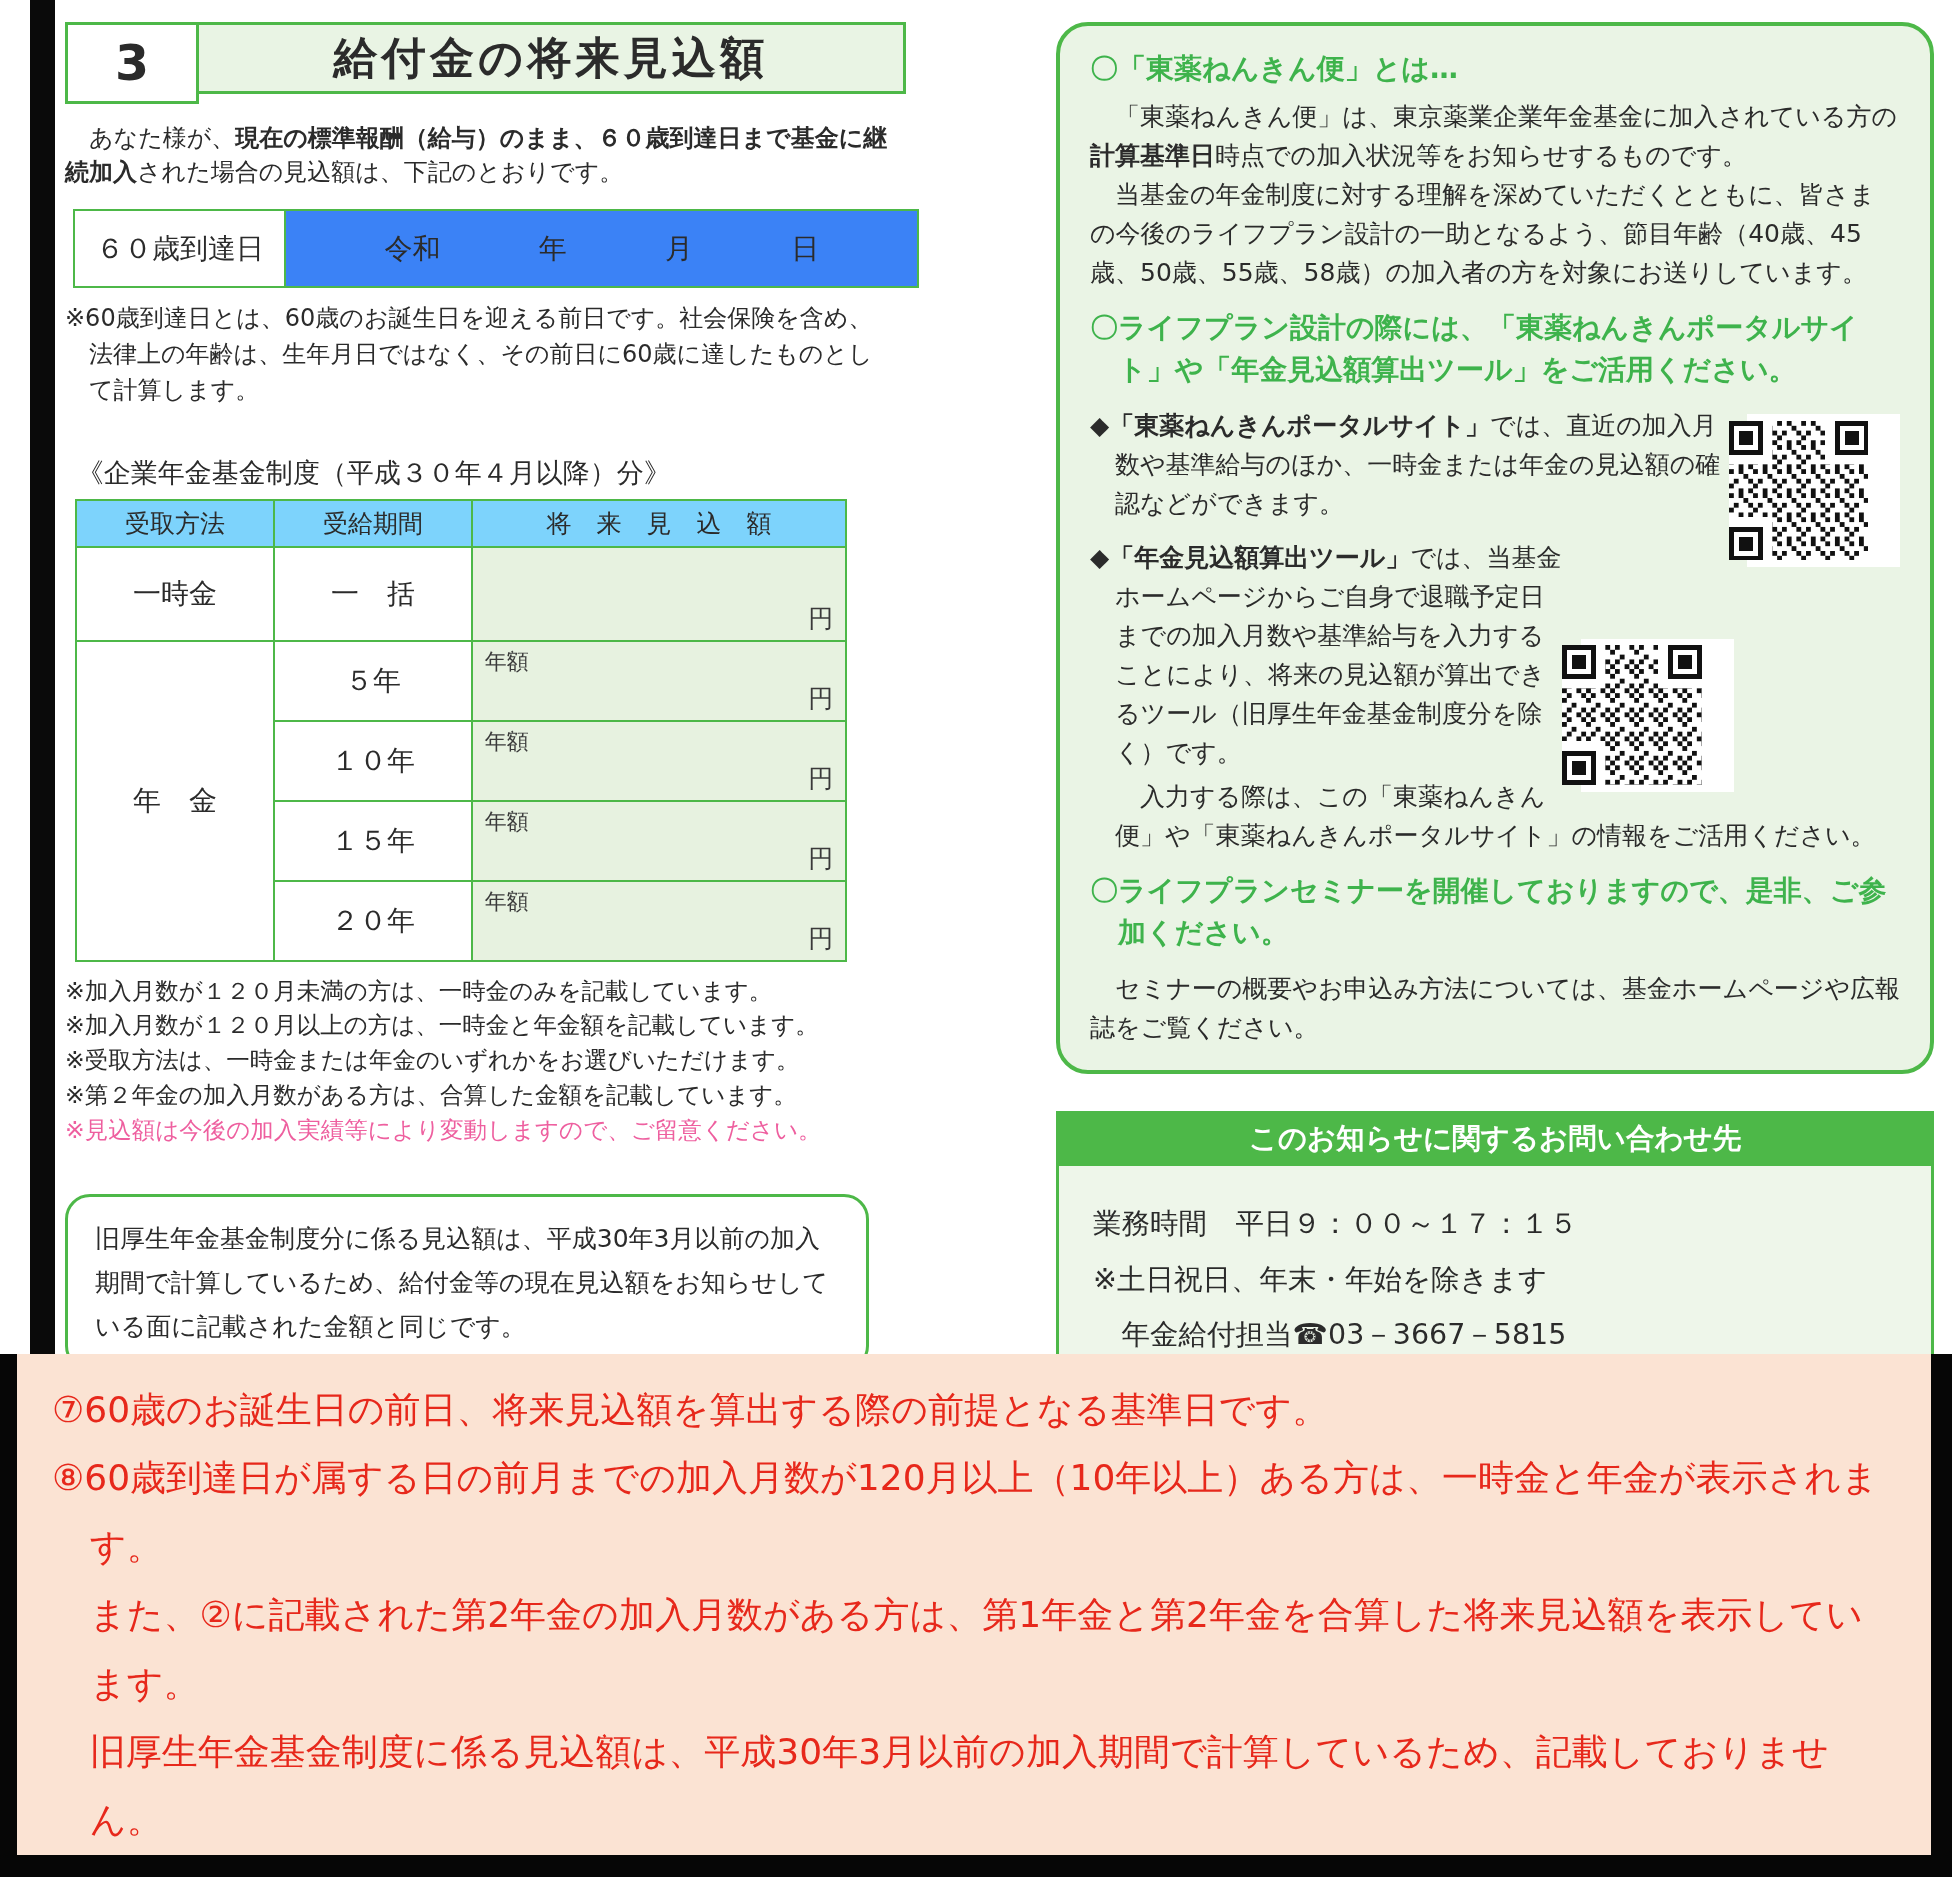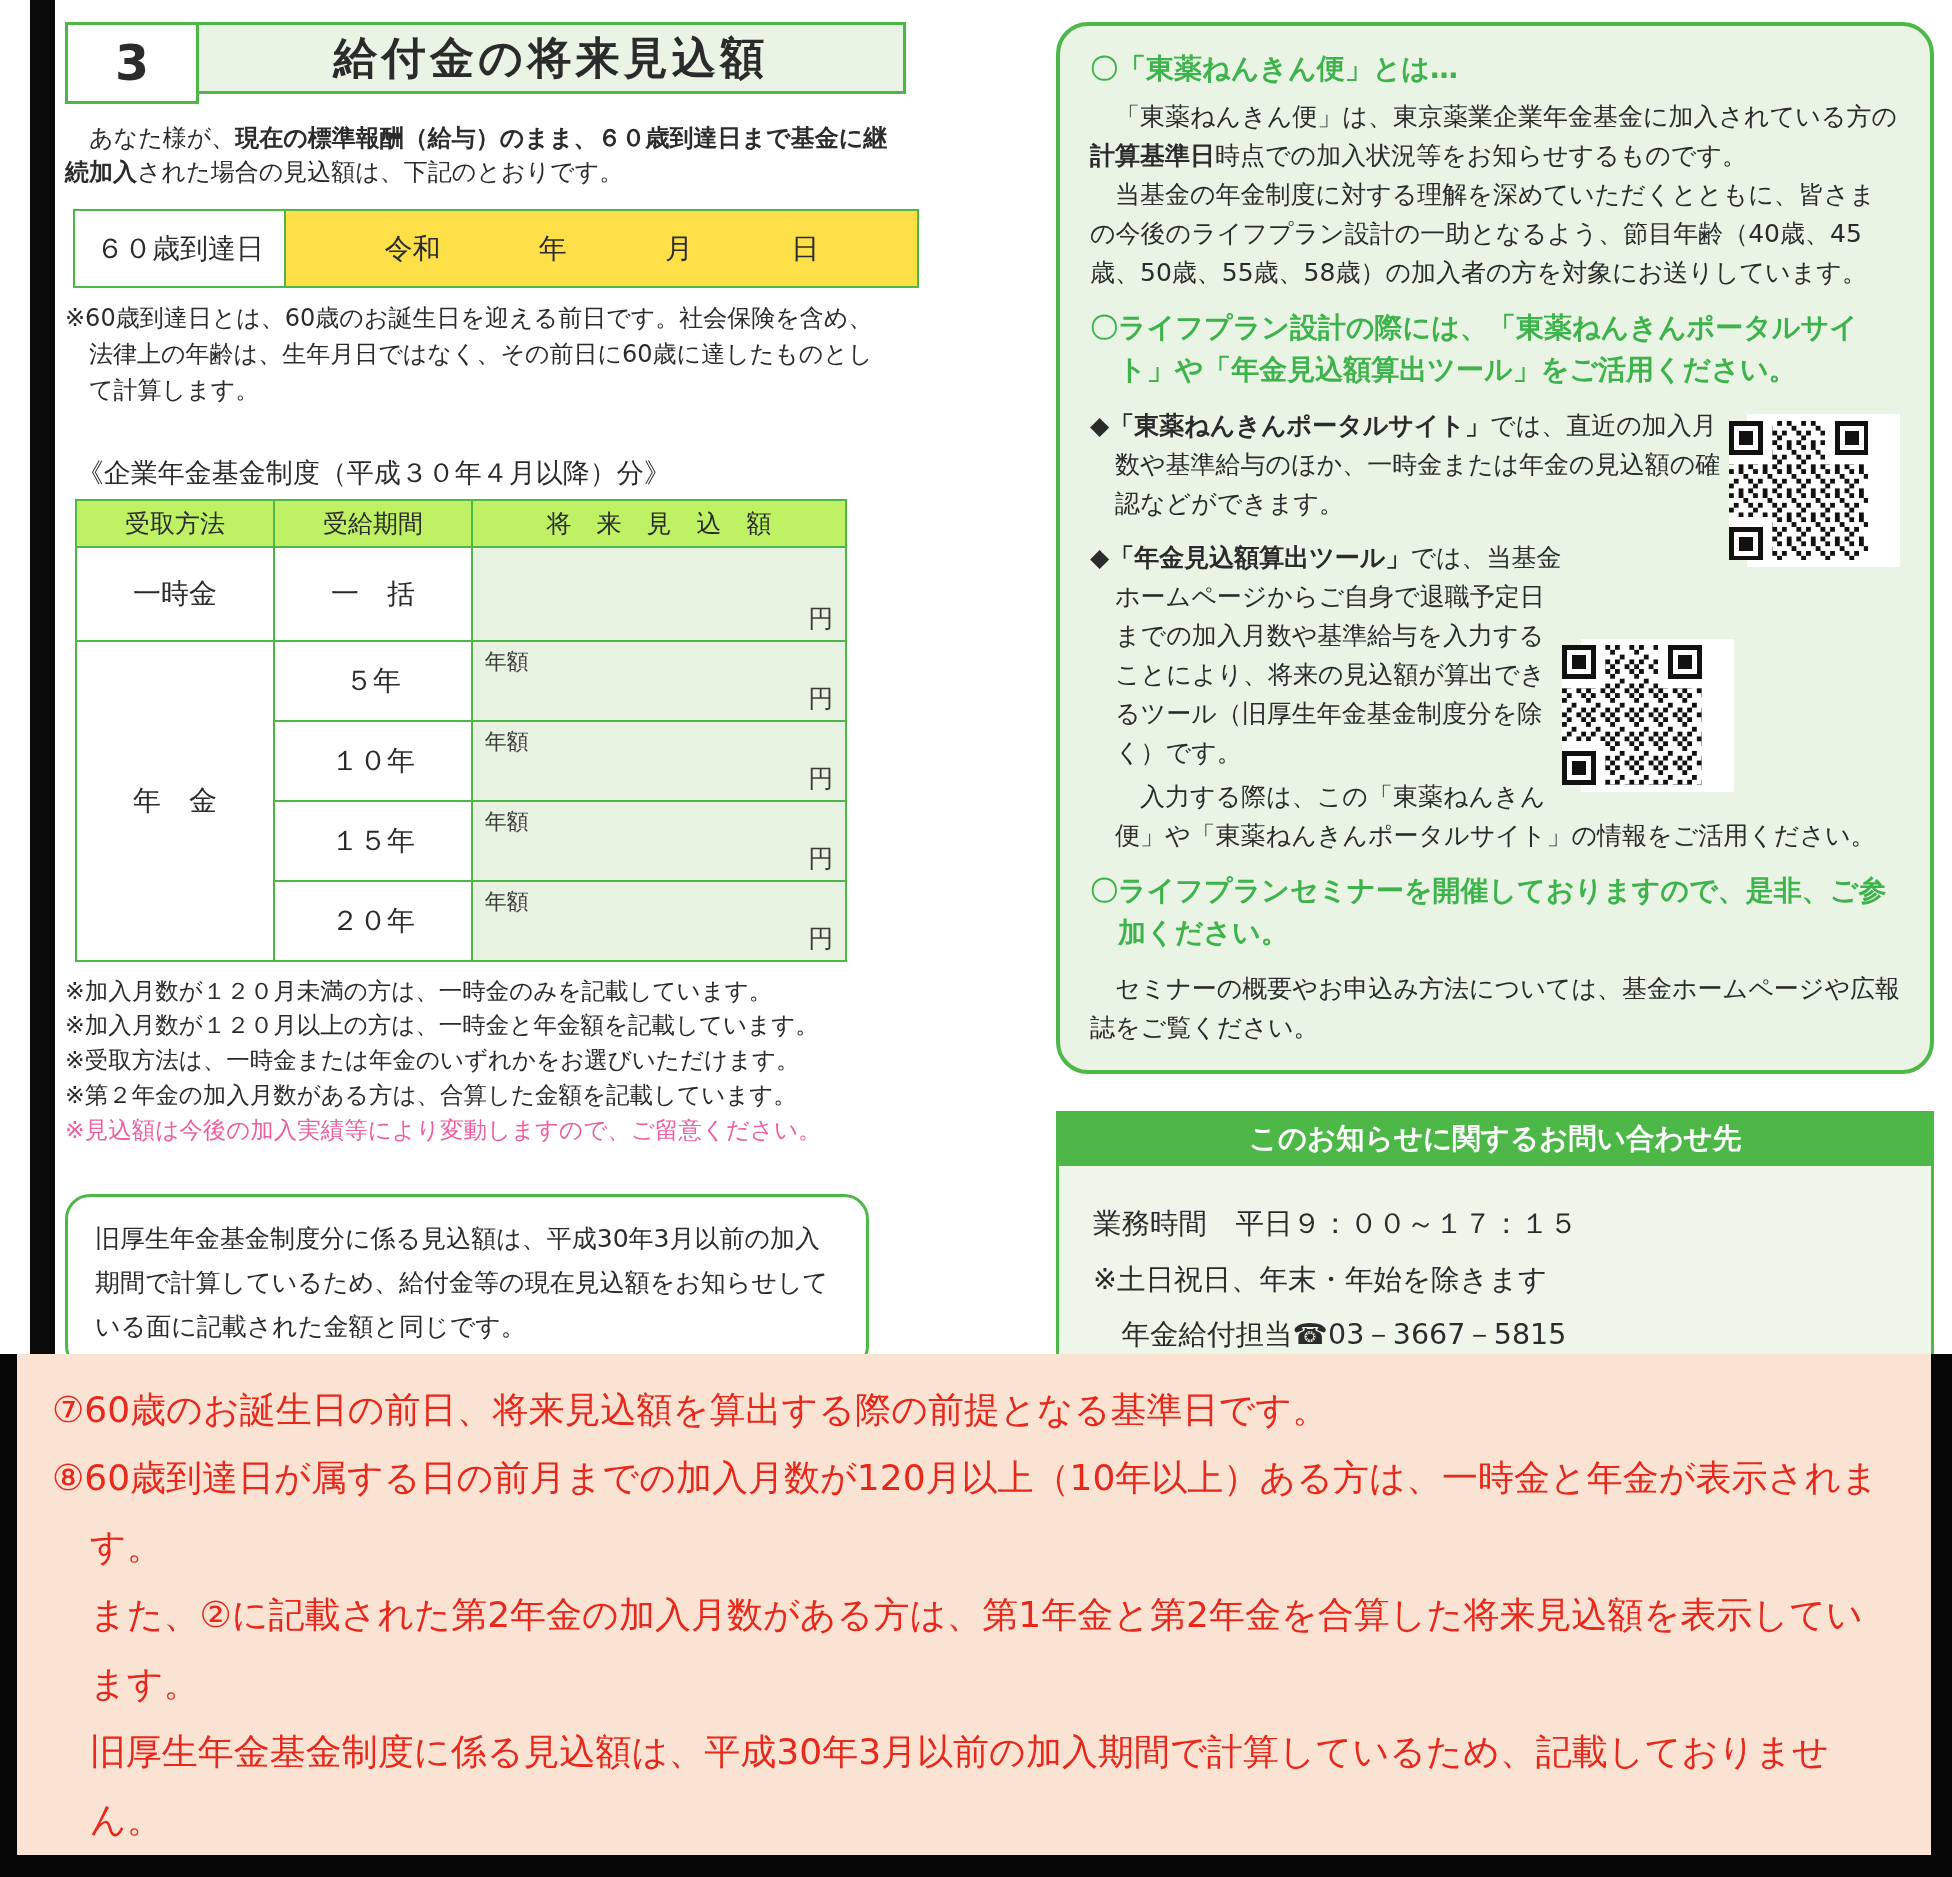--- a/index.html
+++ b/index.html
@@ -28,29 +28,29 @@
   .sec-title{flex:1;height:72px;border:3.4px solid var(--g);border-left:none;background:#e9f4e4;
     display:flex;align-items:center;justify-content:center;font-size:44px;font-weight:bold;letter-spacing:4.2px;}
 
   .intro{margin-top:17px;font-size:24px;line-height:1.42;}
   .intro p{text-indent:1em;}
   .b{font-weight:bold;}
 
   .reach-table{margin-top:20px;display:flex;width:846px;height:79px;border:2.5px solid var(--g);margin-left:8.4px;}
   .reach-label{width:211px;background:#fff;border-right:2.5px solid var(--g);
     display:flex;align-items:center;justify-content:center;font-size:28px;}
-  .reach-value{flex:1;background:#fde047;display:flex;align-items:center;
+  .reach-value{flex:1;background:#3b82f6;display:flex;align-items:center;
     justify-content:space-evenly;font-size:28px;}
 
   .reach-note{margin-top:11.7px;font-size:24px;line-height:1.5;padding-left:1em;text-indent:-1em;width:831px;}
 
   .tbl-caption{margin-top:47px;margin-left:11.7px;font-size:27px;}
   table.benefit{margin-top:8.4px;margin-left:10px;border-collapse:collapse;table-layout:fixed;}
   .benefit th,.benefit td{border:2.5px solid var(--g);}
-  .benefit th{background:#bef264;font-weight:normal;font-size:25px;height:47px;}
+  .benefit th{background:#7dd3fc;font-weight:normal;font-size:25px;height:47px;}
   .c-method{width:198px;} .c-period{width:198px;} .c-amount{width:374px;}
   .cell-center{background:#fff;text-align:center;font-size:28px;}
   .row-lump td{height:94px;}
   .row-pension td{height:80px;}
   .amount-cell{background:var(--bg-cell);padding:5px 11.7px;vertical-align:top;}
   .amt{display:flex;flex-direction:column;justify-content:space-between;height:100%;}
   .amt-label{font-size:22px;color:#3a3a3a;text-align:left;}
   .amt-unit{font-size:25px;color:#3a3a3a;align-self:flex-end;}
 
   .notes{margin-top:13.4px;font-size:23.5px;line-height:1.3;}

